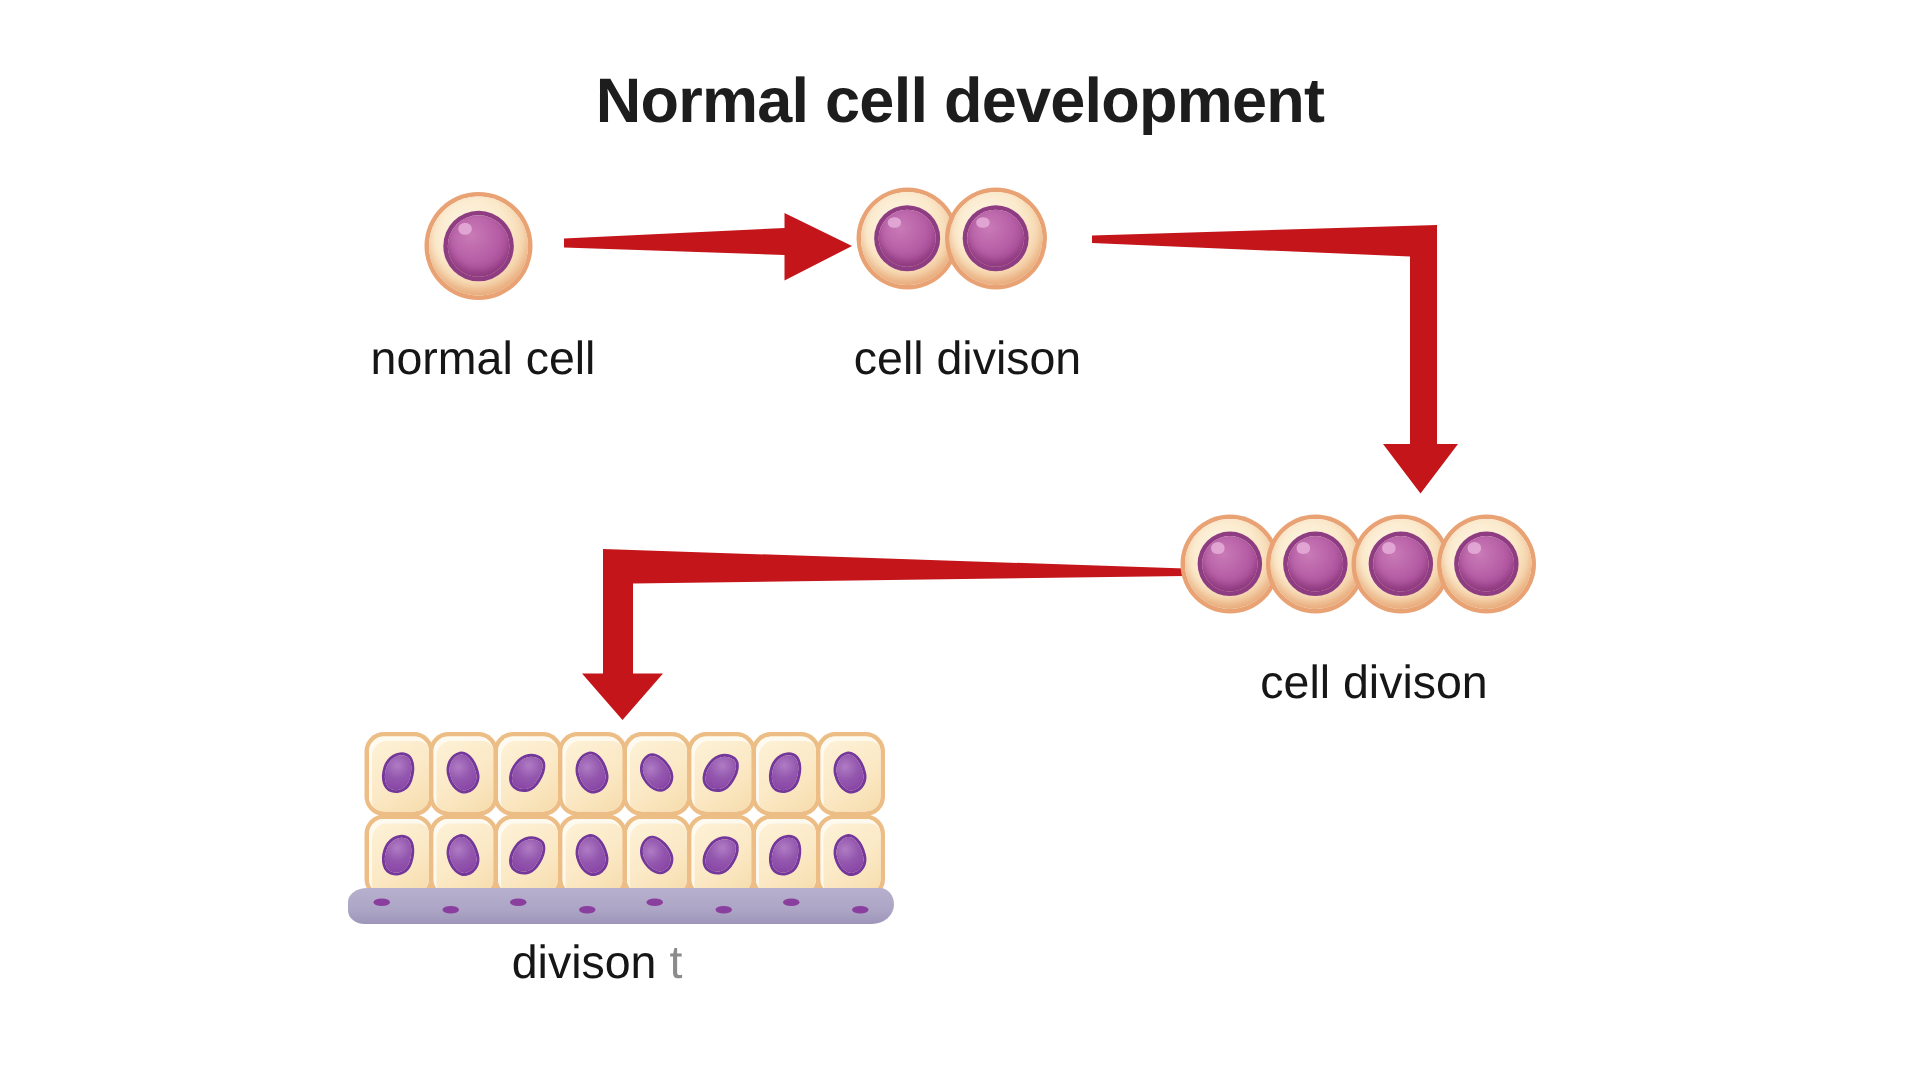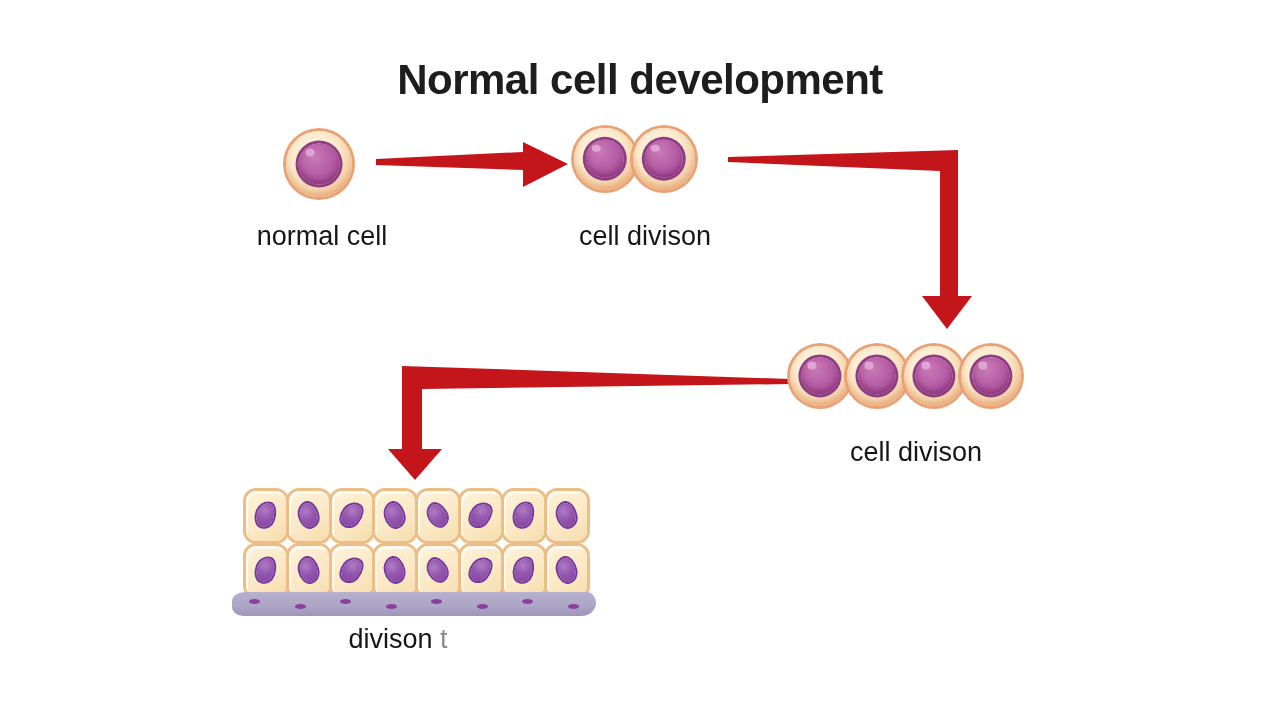--- a/index.html
+++ b/index.html
@@ -1,26 +1,26 @@
 <!DOCTYPE html>
 <html><head>
 <meta charset="utf-8">
 <style>
   html,body{margin:0;padding:0;background:#fff;}
   #stage{
     position:relative;width:1280px;height:720px;background:#ffffff;overflow:hidden;
     font-family:"Liberation Sans","DejaVu Sans",sans-serif;
   }
   #title{
-    position:absolute;left:0;top:56px;width:1280px;text-align:center;
+    position:absolute;left:0;top:43px;width:1280px;text-align:center;
     font-size:42px;font-weight:700;color:#1d1d1d;letter-spacing:-0.5px;
   }
   .stage-label{
     position:absolute;transform:translateX(-50%);
-    font-size:27px;color:#161616;white-space:nowrap;text-align:center;
+    font-size:31px;color:#161616;white-space:nowrap;text-align:center;
   }
   .typing{color:#8b8b8b;}
   
   .cell-row{position:absolute;display:flex;}
   .round-cell{
     position:relative;border-radius:50%;flex:0 0 auto;
     background:radial-gradient(circle at 38% 30%, #FDF3E0 0%, #FBEACC 40%, #F7DAB4 62%, #F0BE92 85%, #ECAF82 100%);
     box-shadow:inset 0 -4px 6px rgba(224,148,95,.55), 0 0 0 3px #E9A274;
   }
   .cell-row .round-cell + .round-cell{margin-left:-3px;}

